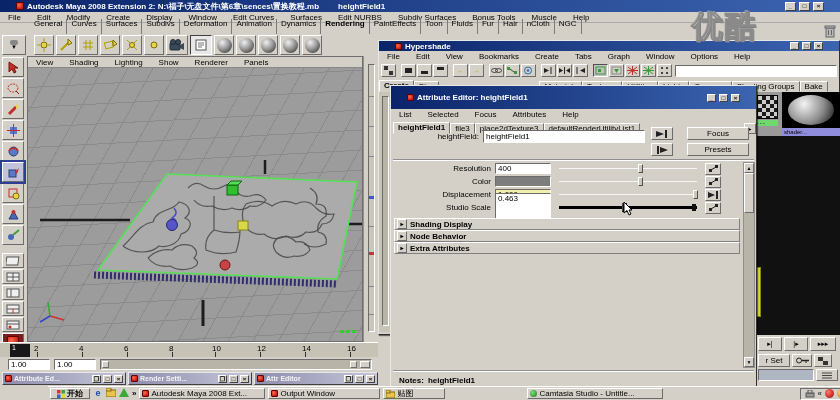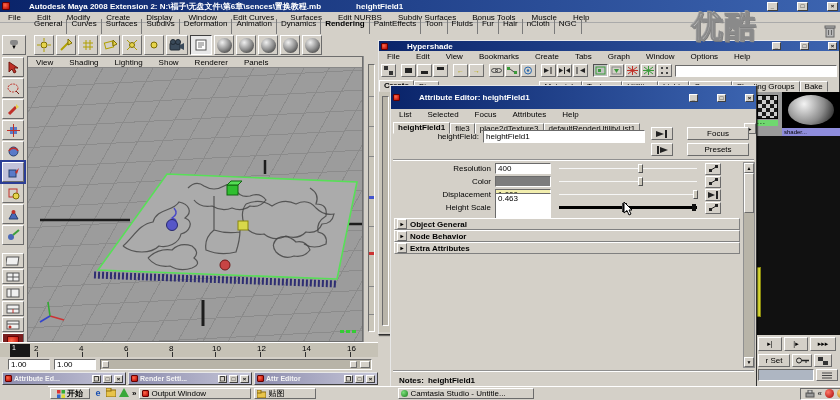--- a/index.html
+++ b/index.html
@@ -1,20 +1,20 @@
 <!DOCTYPE html>
 <html><head>
 <meta charset="utf-8">
 <style>
 *{margin:0;padding:0;box-sizing:border-box;}
 body{font-family:"Liberation Sans",sans-serif;background:#333;}
 #screen{position:relative;width:840px;height:400px;background:#d4d0c8;overflow:hidden;font-size:8px;color:#000;}
 .abs{position:absolute;}
 .flex{display:flex;align-items:center;}
-.cap{background:linear-gradient(90deg,#0a246a,#3c64b0);color:#fff;font-weight:bold;font-size:8px;display:flex;align-items:center;gap:19px;padding:0 2px;justify-content:flex-end;}
+.cap{background:linear-gradient(90deg,#0a246a,#3c64b0);color:#fff;font-weight:bold;font-size:8px;display:flex;align-items:center;gap:3px;padding:0 16px;justify-content:flex-end;}
 .cap .sp{flex:1;}
 .cbtn{width:11px;height:9px;background:#d4d0c8;border:1px solid;border-color:#fff #404040 #404040 #fff;color:#000;font-size:6px;line-height:6px;text-align:center;font-weight:bold;flex:0 0 auto;}
 .mi{padding:0 8px;white-space:nowrap;}
 .tabseg{padding:0 4px;border-right:1px solid #7a7a7a;white-space:nowrap;height:20px;line-height:10px;}
 .btn3d{background:#d4d0c8;border:1px solid;border-color:#fff #6b6b6b #6b6b6b #fff;display:inline-flex;align-items:center;justify-content:center;}
 .inset{border:1px solid;border-color:#6b6b6b #fff #fff #6b6b6b;}
 .fld{background:#fff;border:1px solid;border-color:#6b6b6b #fff #fff #6b6b6b;font-size:8px;padding:0 2px;line-height:9px;}
 .win{background:#d4d0c8;border:1px solid;border-color:#e8e8e8 #303030 #303030 #e8e8e8;box-shadow:1px 1px 1px rgba(0,0,0,.5);}
 .mayaicon{width:8px;height:8px;background:radial-gradient(circle at 35% 35%,#ff6a4a,#b40000);border:1px solid #600;border-radius:1px;flex:0 0 auto;}
 .tab{border:1px solid;border-color:#fff #707070 #d4d0c8 #fff;background:#d4d0c8;padding:0 4px;height:11px;line-height:10px;white-space:nowrap;}
@@ -603,41 +603,41 @@
           </span>
         <span class="btn3d" style="width:16px;height:12px;margin-left:6px;">
             <svg width="10" height="8">
               <line x1="9" y1="0" x2="9" y2="8" stroke="#222" stroke-width="2"></line>
               <polygon points="0,1 7,4 0,7" fill="#222"></polygon>
             </svg>
           </span>
       </div>
 
       <div class="flex" style="height:13px;">
-        <span style="width:102px;text-align:right;padding-right:4px;">Height Scale</span>
+        <span style="width:102px;text-align:right;padding-right:4px;">Studio Scale</span>
         <span class="fld" style="width:56px;height:29px;"><span>0.463</span></span>
         <span class="sl k" style="width:142px;margin-left:6px;">
             <i class="tr"></i>
             <b class="th" style="left:46%;"></b>
             <span class="eb"></span>
           </span>
         <span class="btn3d" style="width:16px;height:12px;margin-left:6px;">
             <svg width="9" height="8">
               <rect x="0" y="4" width="3" height="3" fill="#222"></rect>
               <rect x="6" y="0" width="3" height="3" fill="#222"></rect>
               <line x1="2" y1="5" x2="7" y2="2" stroke="#222"></line>
             </svg>
           </span>
       </div>
     </div>
 
     <div class="abs" style="left:3px;top:132px;width:346px;">
       <div class="secbar">
         <span class="arrbtn">▸</span>
-        <span>Object General</span>
+        <span>Shading Display</span>
       </div>
       <div class="secbar">
         <span class="arrbtn">▸</span>
         <span>Node Behavior</span>
       </div>
       <div class="secbar">
         <span class="arrbtn">▸</span>
         <span>Extra Attributes</span>
       </div>
     </div>
@@ -736,20 +736,24 @@
     </span>
     <span style="width:10px;height:11px;color:#1a50b0;font-weight:bold;font-size:9px;text-align:center;">e</span>
     <span><svg width="10" height="9">
           <rect x="0" y="2" width="10" height="7" fill="#e8c44a" stroke="#8a6a10"></rect>
           <rect x="0" y="0" width="5" height="3" fill="#e8c44a" stroke="#8a6a10"></rect>
         </svg></span>
     <span><svg width="10" height="9">
           <polygon points="5,0 10,9 0,9" fill="#3aa83a"></polygon>
         </svg></span>
     <span style="font-weight:bold;">»</span>
+    <span class="btn3d" style="width:126px;height:11px;justify-content:flex-start;gap:2px;padding:0 2px;overflow:hidden;white-space:nowrap;">
+      <span class="mayaicon" style="width:7px;height:7px;"></span>
+      <span>Autodesk Maya 2008 Ext...</span>
+    </span>
     <span class="btn3d" style="width:112px;height:11px;justify-content:flex-start;gap:2px;padding:0 2px;overflow:hidden;white-space:nowrap;">
       <span class="mayaicon" style="width:7px;height:7px;"></span>
       <span>Output Window</span>
     </span>
     <span class="btn3d" style="width:62px;height:11px;justify-content:flex-start;gap:2px;padding:0 2px;overflow:hidden;white-space:nowrap;">
       <svg width="9" height="8">
           <rect x="0" y="2" width="9" height="6" fill="#e8c44a" stroke="#8a6a10"></rect>
           <rect x="0" y="0" width="4" height="3" fill="#e8c44a" stroke="#8a6a10"></rect>
         </svg>
       <span>贴图</span>

